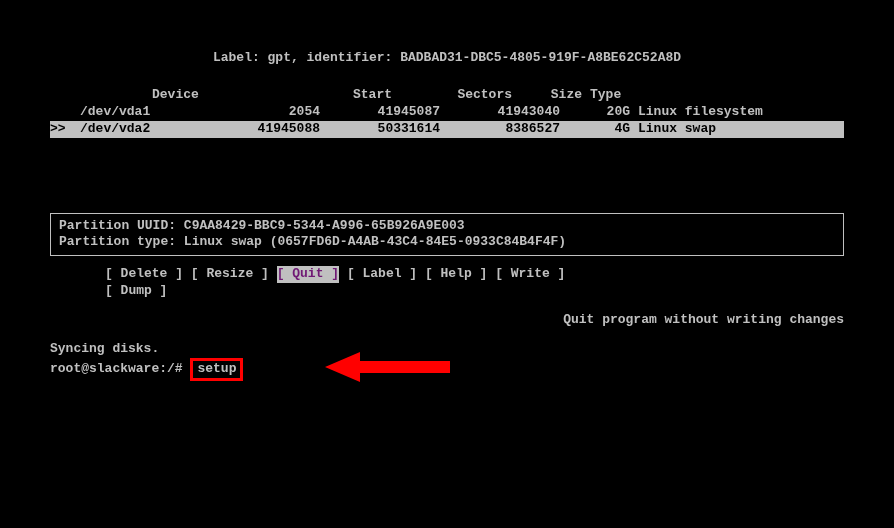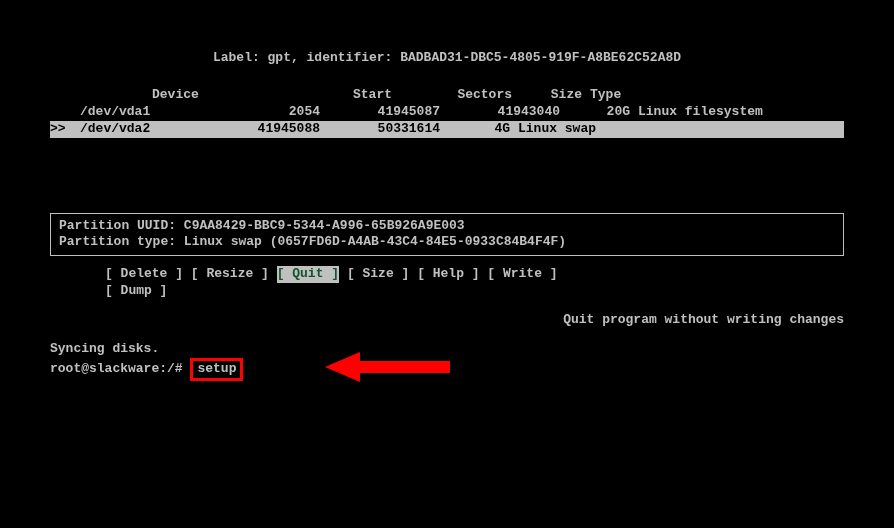--- a/index.html
+++ b/index.html
@@ -54,21 +54,21 @@
     }
     .actions {
       padding-left: 55px;
       margin-bottom: 12px;
     }
     .action-btn {
       display: inline-block;
     }
     .action-active {
       background: #c0c0c0;
-      color: #14532d;
+      color: #701a75;
     }
     .quit-msg {
       text-align: right;
       margin-bottom: 12px;
     }
     .bottom-text {
       margin-top: 0;
     }
     .prompt-line {
       position: relative;
@@ -128,33 +128,34 @@
     <span class="col-end">41945087</span>
     <span class="col-sectors">41943040</span>
     <span class="col-size">20G</span>
     <span class="col-type">Linux filesystem</span>
   </div>
   <div class="table-row selected-row">
     <span class="col-marker">&gt;&gt; </span>
     <span class="col-device">/dev/vda2</span>
     <span class="col-start">41945088</span>
     <span class="col-end">50331614</span>
+    <span class="col-sectors">8386527</span>
     <span class="col-size">4G</span>
     <span class="col-type">Linux swap</span>
   </div>
 </div>
 
 <div class="info-box">
   <div><span>Partition UUID: </span><span>C9AA8429-BBC9-5344-A996-65B926A9E003</span></div>
   <div><span>Partition type: </span><span>Linux swap</span><span> (0657FD6D-A4AB-43C4-84E5-0933C84B4F4F)</span></div>
 </div>
 
 <div class="actions">
   <div>
-    <span class="action-btn">[ Delete ]</span>  <span class="action-btn">[ Resize ]</span>  <span class="action-btn action-active">[  Quit  ]</span>  <span class="action-btn">[  Size  ]</span>  <span class="action-btn">[  Help  ]</span>  <span class="action-btn">[  Write ]</span>
+    <span class="action-btn">[ Delete ]</span>  <span class="action-btn">[ Resize ]</span>  <span class="action-btn action-active">[  Quit  ]</span>  <span class="action-btn">[  Label  ]</span>  <span class="action-btn">[  Help  ]</span>  <span class="action-btn">[  Write ]</span>
   </div>
   <div>
     <span class="action-btn">[  Dump  ]</span>
   </div>
 </div>
 
 <div class="quit-msg">Quit program without writing changes</div>
 
 <div class="bottom-text">
   <div>Syncing disks.</div>

